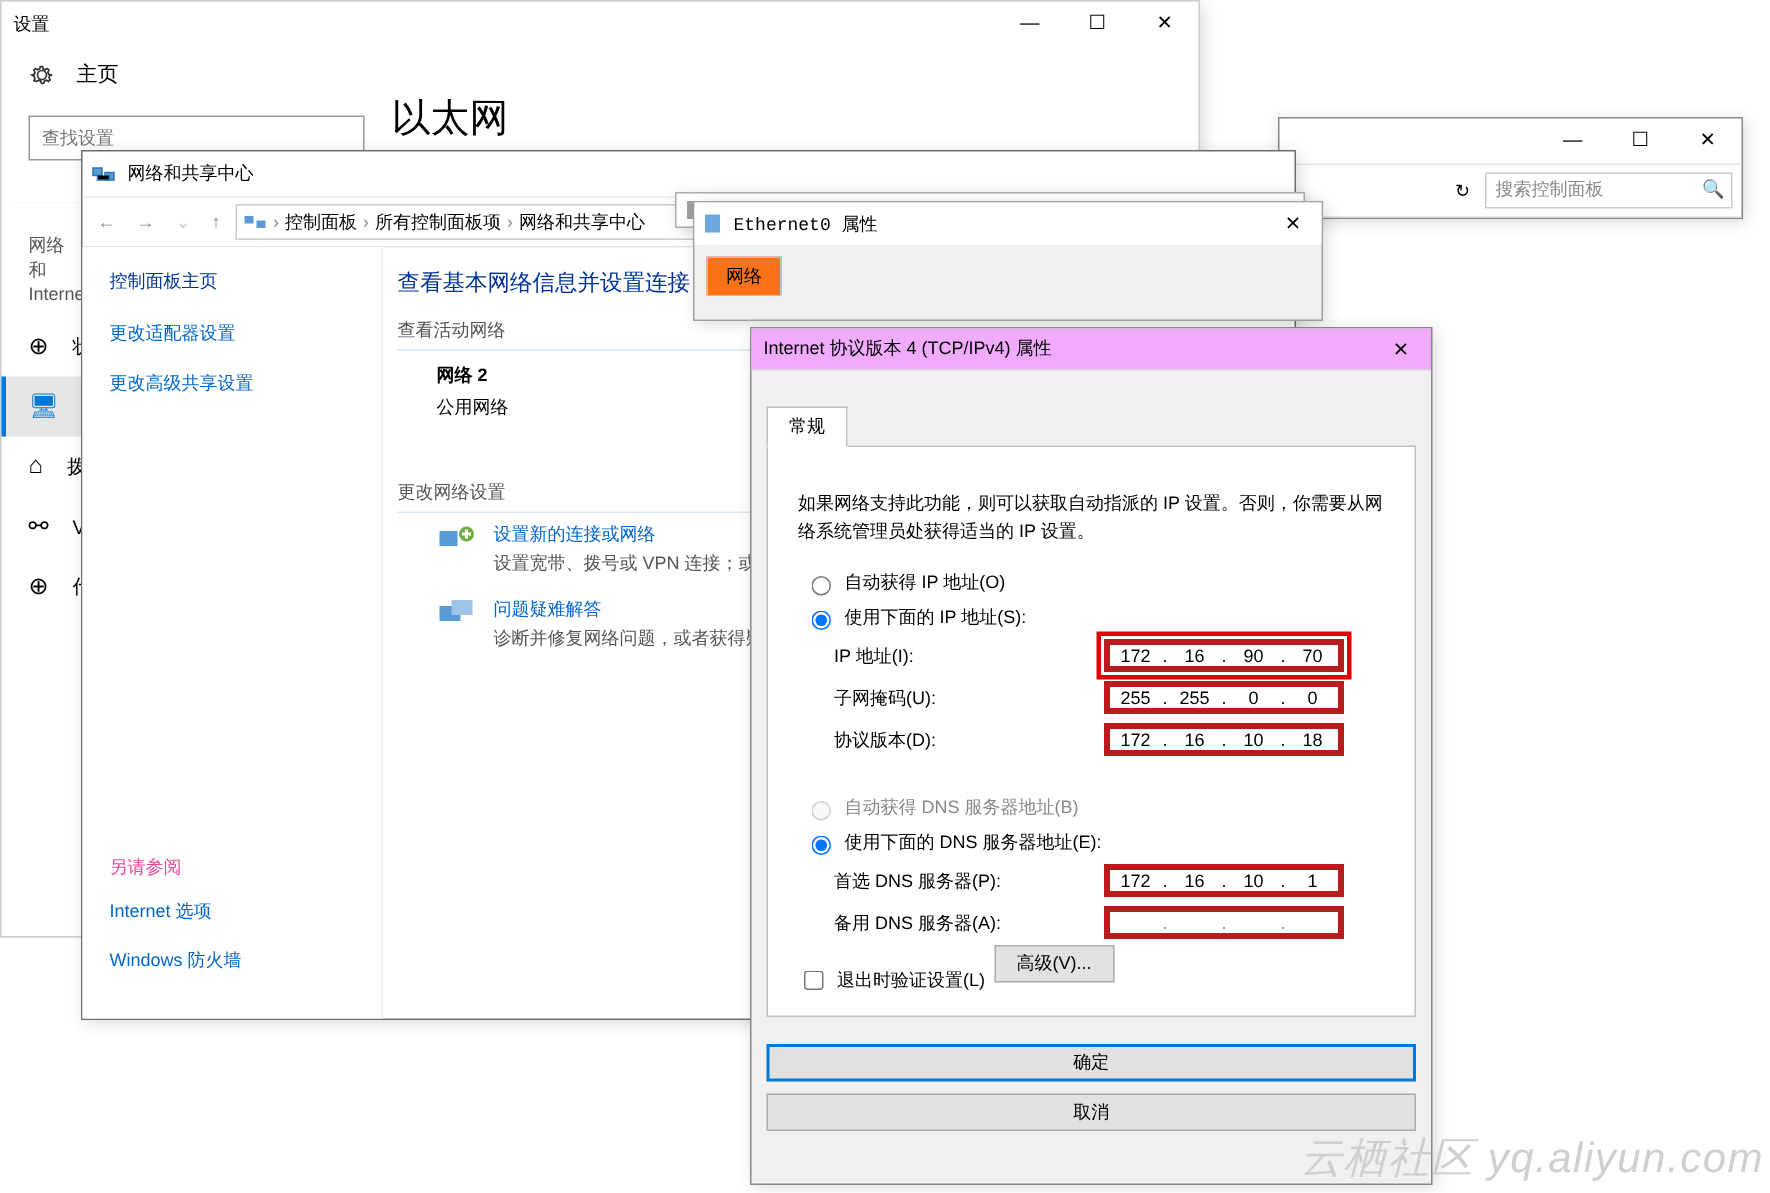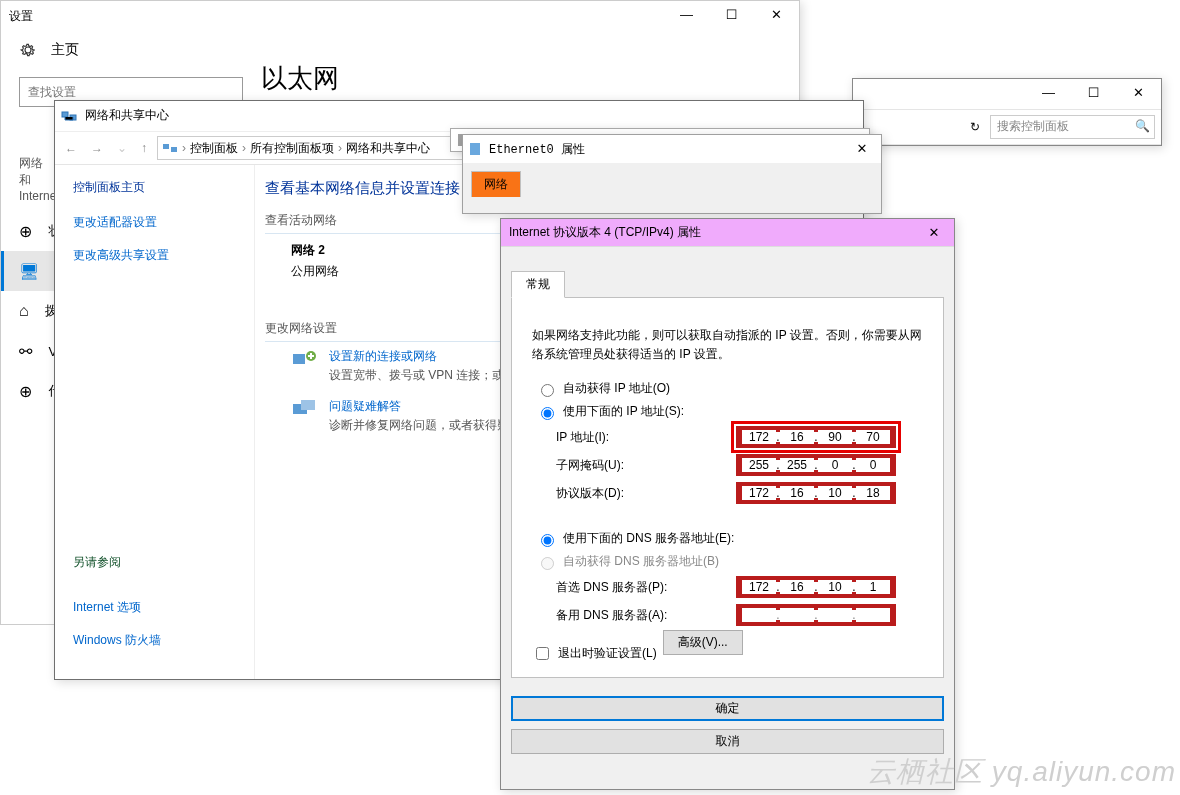--- a/index.html
+++ b/index.html
@@ -43,21 +43,21 @@
   #w2 .tic{margin-left:6px;}
   #w2 .nav{height:34px;border-top:1px solid #eee;border-bottom:1px solid #e5e5e5;display:flex;align-items:center;padding:0 6px;gap:6px;font-size:12px;}
   #w2 .nav .arr{color:#888;padding:0 4px;}
   #w2 .nav .sep{color:#888;}
   #w2 .nav .crumb{display:flex;align-items:center;gap:4px;border:1px solid #ccc;flex:1;height:24px;padding:0 4px;}
   #w2 .body{display:flex;height:calc(100% - 64px);}
   #w2 .lp{width:200px;background:#fff;border-right:1px solid #eee;padding:14px 18px;display:flex;flex-direction:column;}
   #w2 .lp .h{color:#003399;font-size:12px;margin-bottom:18px;}
   #w2 .lp .l{margin-bottom:16px;}
   #w2 .lp .sp{flex:1;}
-  #w2 .lp .also{color:#14532d;margin-bottom:28px;}
+  #w2 .lp .also{color:#ec4899;margin-bottom:12px;}
   #w2 .rp{flex:1;padding:14px 10px;}
   #w2 .rp .h1{color:#003399;font-size:15px;margin-bottom:14px;}
   #w2 .rp .sec{color:#555;margin:4px 0 6px;border-bottom:1px solid #d8e6f2;padding-bottom:4px;}
   #w2 .rp .ind{padding-left:26px;}
   #w2 .rp .nb{font-weight:bold;margin-top:8px;}
   #w2 .rp .nt{margin-top:4px;}
   #w2 .rp .task{display:flex;gap:10px;margin-top:6px;}
   #w2 .rp .task .tic2{width:28px;height:24px;}
   #w2 .rp .task .tt{color:#0066cc;}
   #w2 .rp .task .td{color:#555;margin-top:2px;}
@@ -80,21 +80,21 @@
   #w6 { left:500px; top:218px; width:455px; height:572px; border:1px solid #888; background:#f0f0f0;}
   #w6 .tb{height:28px;background:#f0abfc;border-bottom:1px solid #ddd;}
   #w6 .wc span{height:26px;width:40px;}
   #w6 .tabs{padding:23px 10px 0;}
   #w6 .tab{display:inline-block;background:#fff;border:1px solid #c0c0c0;border-bottom:1px solid #fff;padding:4px 14px;font-size:12px;position:relative;top:1px;}
   #w6 .pane{margin:0 10px 10px;background:#fff;border:1px solid #c0c0c0;padding:28px 20px 14px;}
   #w6 .desc{font-size:12px;line-height:1.6;margin-bottom:16px;}
   #w6 .rrow{display:flex;align-items:center;gap:6px;margin:6px 0 6px 4px;font-size:12px;}
   #w6 .frow{display:flex;align-items:center;margin:6px 0 6px 24px;font-size:12px;}
   #w6 .frow .lab{width:180px;}
-  #w6 .ipbox{display:flex;align-items:center;border:6px solid #b91c1c;height:22px;width:160px;background:#fff;}
+  #w6 .ipbox{display:flex;align-items:center;border:4px solid #b91c1c;height:22px;width:160px;background:#fff;}
   #w6 .ipbox.empty{color:#888;}
   #w6 .ipbox .oct{width:34px;text-align:center;border:none;font-size:12px;font-family:inherit;padding:0;}
   #w6 .ipbox .dot{width:6px;text-align:center;}
   #w6 .hl{border:3px solid #e60000;padding:2px;margin:-5px;}
   #w6 .group2{margin-top:26px;}
   #w6 .disabled{color:#888;}
   #w6 .chkrow{display:flex;align-items:center;gap:6px;margin-top:18px;font-size:12px;}
   #w6 .adv{float:right;padding:3px 14px;border:1px solid #adadad;background:#e1e1e1;font-size:12px;margin-top:-22px;}
   #w6 .btns{display:flex;justify-content:flex-end;gap:8px;padding:8px 10px 10px;flex-direction:column;}
   #w6 .btn{padding:3px 22px;border:1px solid #adadad;background:#e1e1e1;font-size:12px;}
@@ -323,27 +323,27 @@
           <span class="dot">.</span>
         <input class="oct" value="16" style="">
           <span class="dot">.</span>
         <input class="oct" value="10" style="">
           <span class="dot">.</span>
         <input class="oct" value="18" style="">
       </span>
     </div>
 
     <div class="group2">
+      <div class="rrow disabled">
+        <input type="radio" name="dnsmode" disabled="" style="">
+        <span>自动获得 DNS 服务器地址(B)</span>
+      </div>
       <div class="rrow">
         <input type="radio" name="dnsmode" checked="" style="">
         <span>使用下面的 DNS 服务器地址(E):</span>
-      </div>
-      <div class="rrow disabled">
-        <input type="radio" name="dnsmode" disabled="" style="">
-        <span>自动获得 DNS 服务器地址(B)</span>
       </div>
       <div class="frow">
         <span class="lab">首选 DNS 服务器(P):</span>
         <span class="ipbox">
           <input class="oct" value="172" style="">
             <span class="dot">.</span>
           <input class="oct" value="16" style="">
             <span class="dot">.</span>
           <input class="oct" value="10" style="">
             <span class="dot">.</span>

